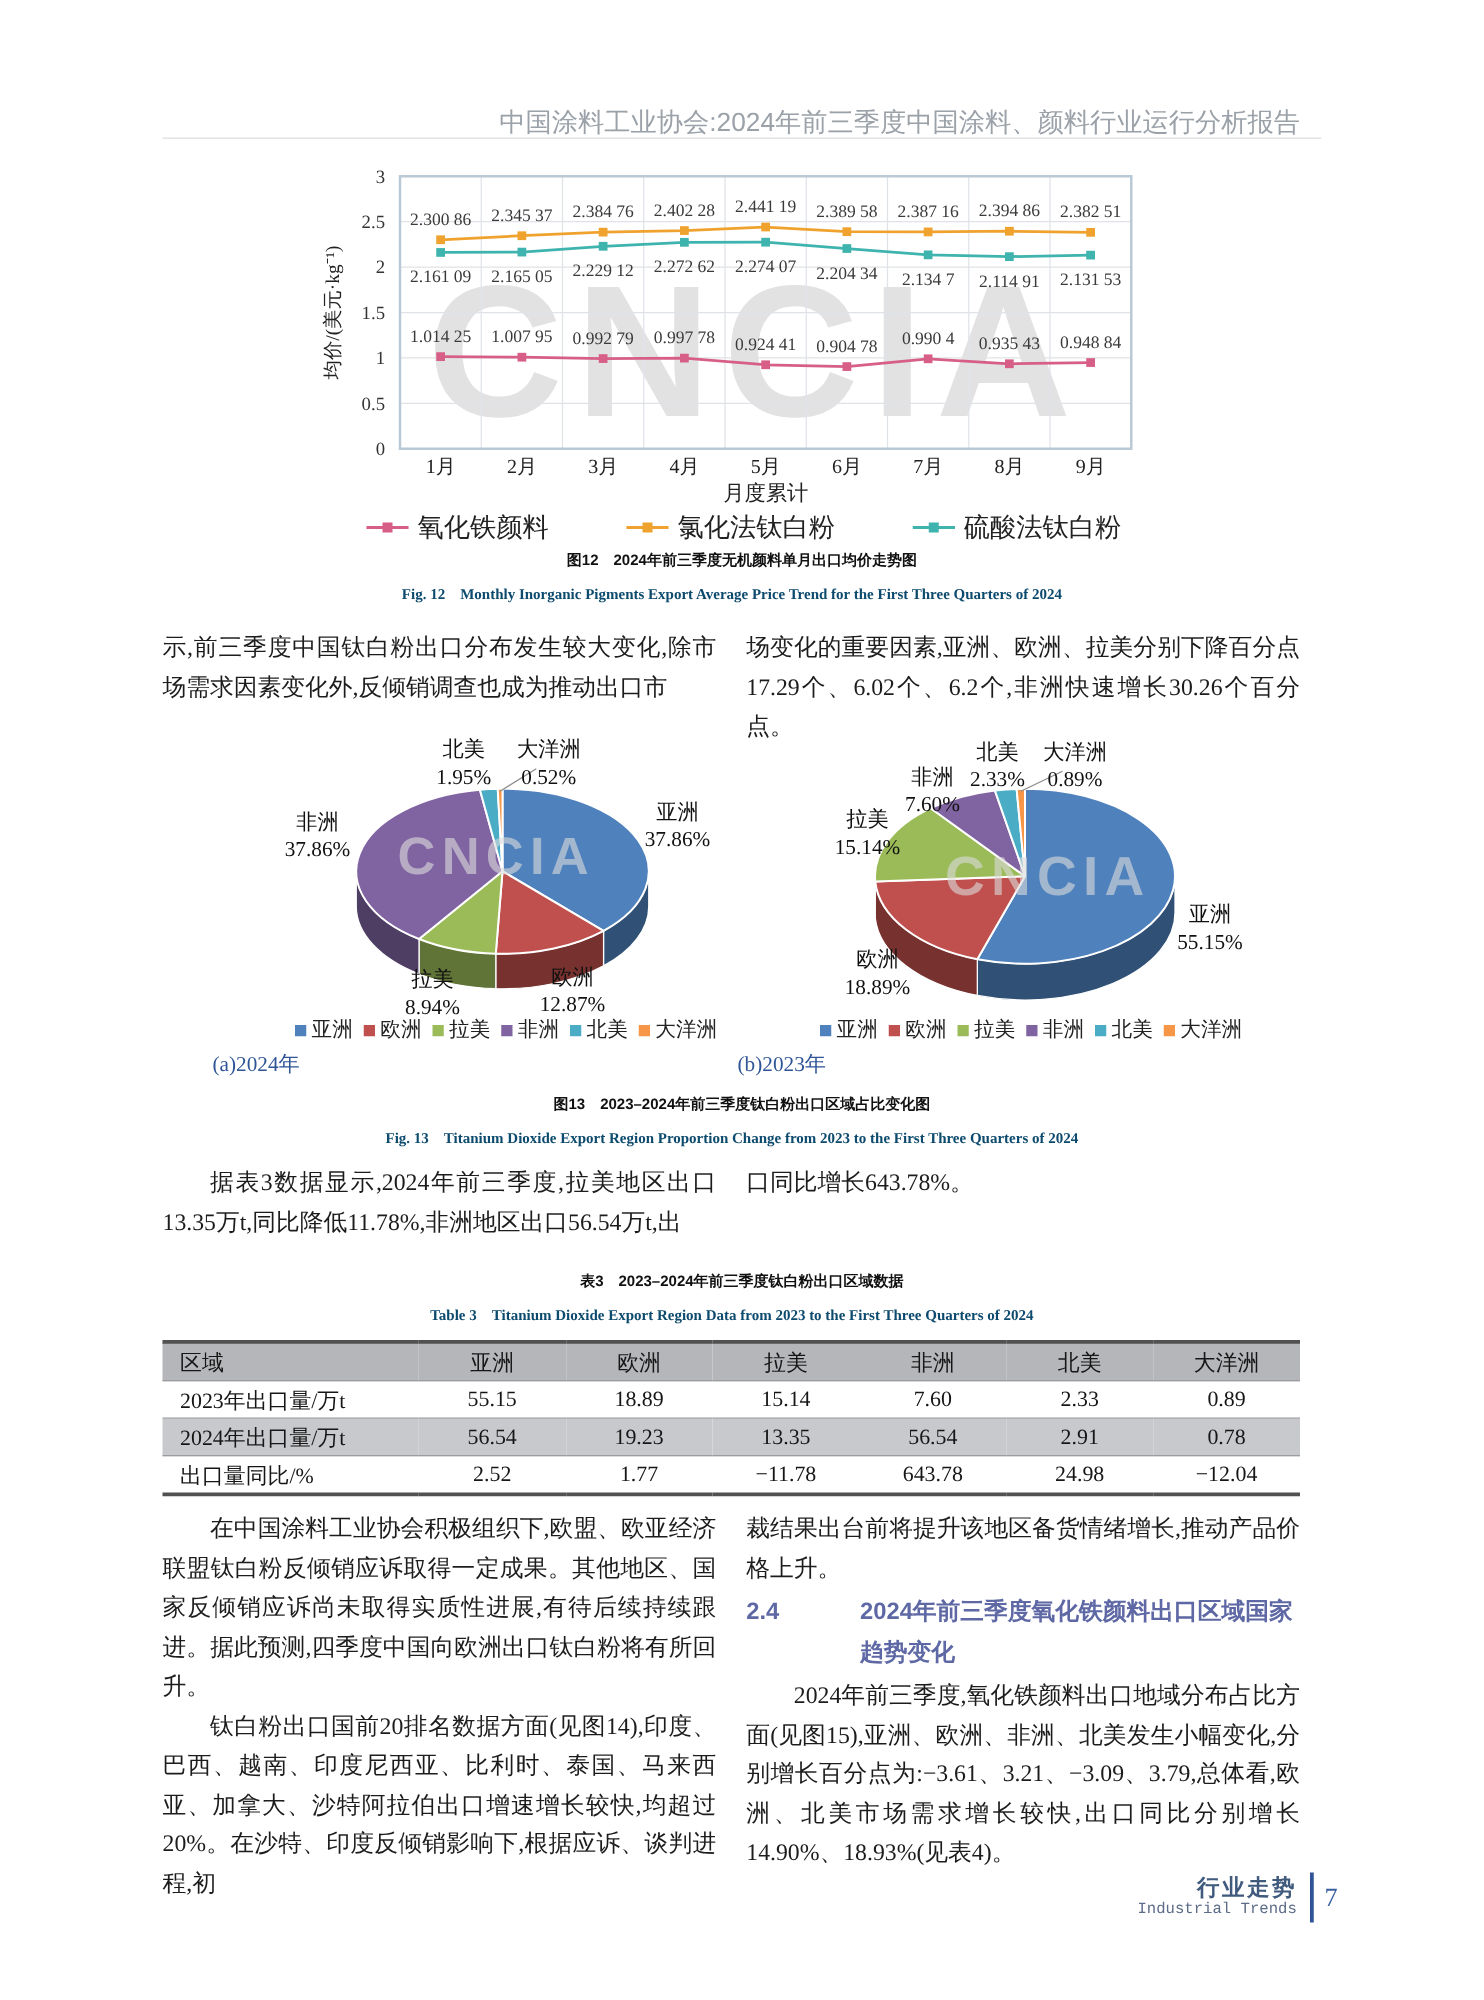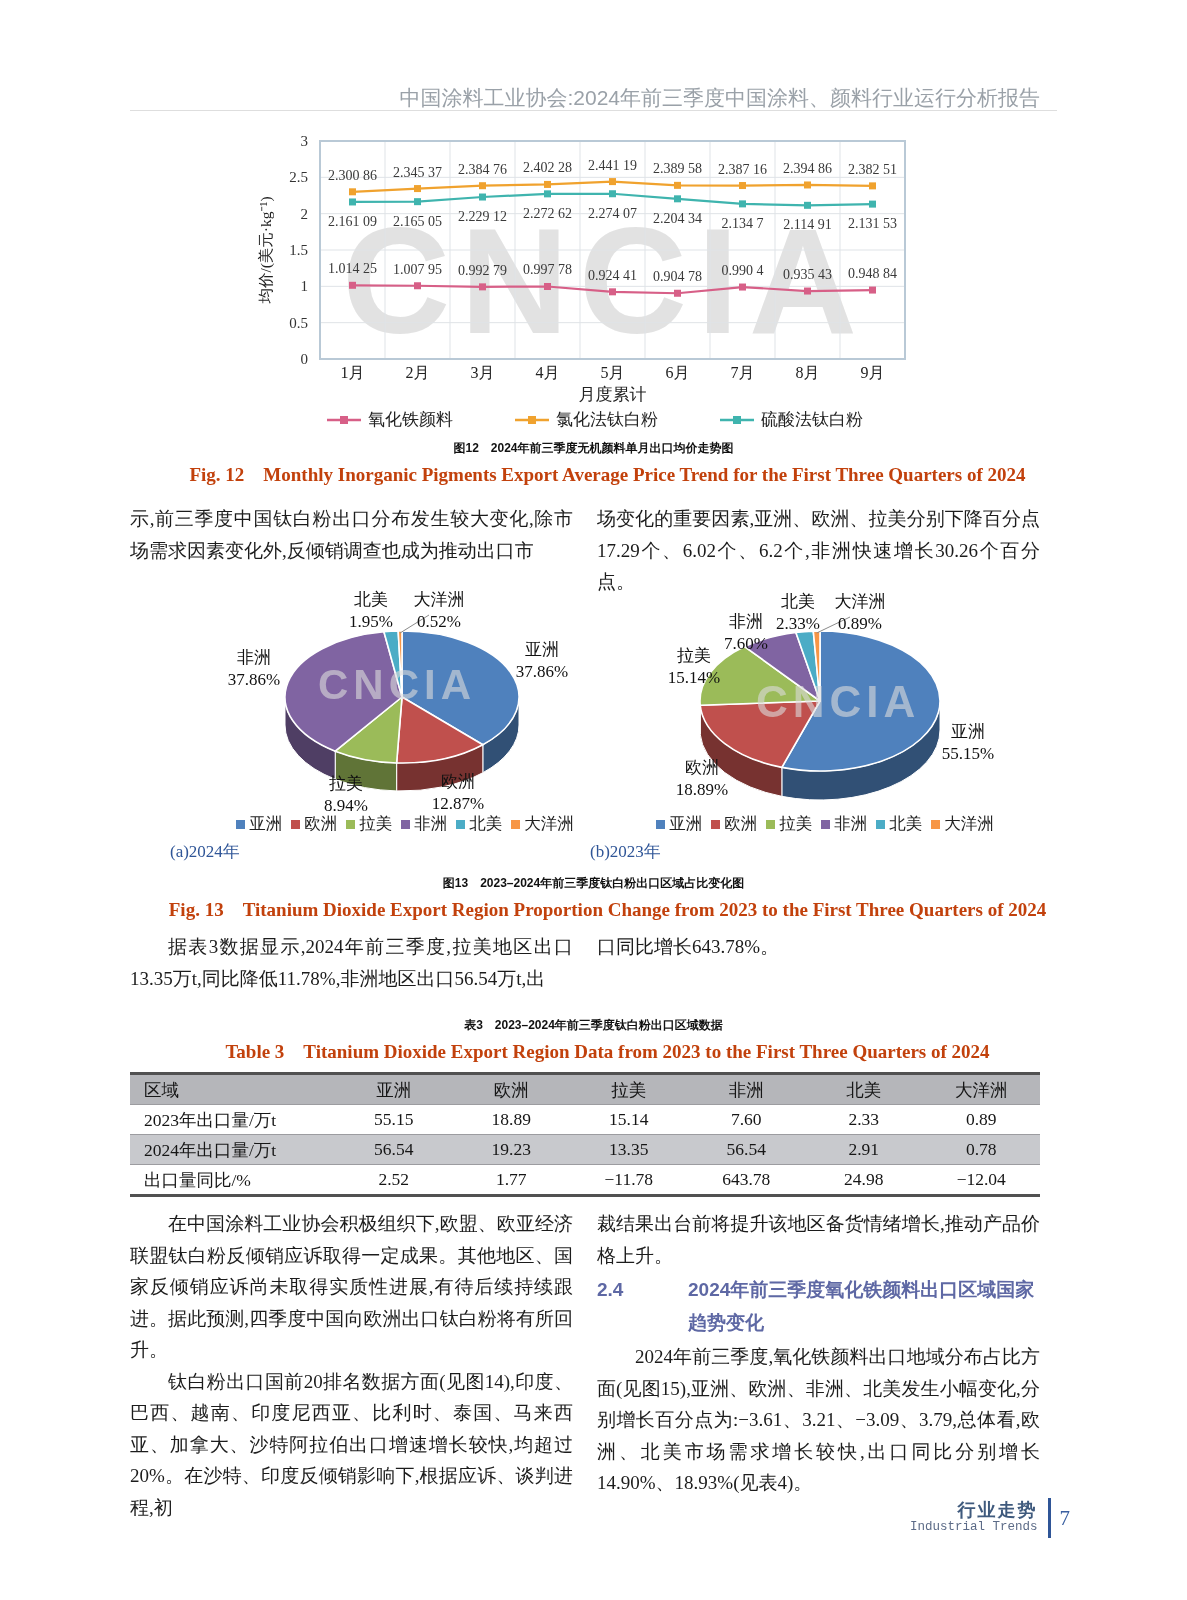--- a/index.html
+++ b/index.html
@@ -22,26 +22,26 @@
 
   
   #fig12-svg{position:absolute;left:255px;top:128px;z-index:2;}
   .tick{font:15px "Liberation Serif",serif;fill:#333;}
   .xlab{font:16px "Liberation Serif",serif;fill:#222;}
   .xtitle{font:17px "Liberation Serif",serif;fill:#222;}
   .ytitle{font:15.5px "Liberation Serif",serif;fill:#222;}
   .dlab{font:14px "Liberation Serif",serif;fill:#3a3a3a;}
   .plab{font:17px "Liberation Serif",serif;fill:#111;}
   #fig12-legend{position:absolute;left:255px;top:408px;width:680px;display:flex;justify-content:center;gap:62px;z-index:2;}
-  .lg-item{display:flex;align-items:center;gap:7px;font-size:17px;color:#222;justify-content:flex-end;}
+  .lg-item{display:flex;align-items:center;gap:7px;font-size:21px;color:#222;justify-content:flex-end;}
 
   .cap-cn{position:absolute;left:130px;width:927px;text-align:center;
           font-family:"Liberation Sans","DejaVu Sans",sans-serif;font-weight:bold;font-size:12px;color:#111;line-height:24px;}
-  .cap-en{position:absolute;left:144px;width:927px;text-align:center;
-          font-family:"Liberation Serif","DejaVu Serif",serif;font-weight:bold;font-size:19px;color:#c2410c;line-height:24px;}
+  .cap-en{position:absolute;left:122px;width:927px;text-align:center;
+          font-family:"Liberation Serif","DejaVu Serif",serif;font-weight:bold;font-size:12px;color:#0c4a6e;line-height:24px;}
   #fig12-cap-cn{top:436px;}
   #fig12-cap-en{top:463px;}
 
   .body-p{font-size:19px;line-height:31.5px;text-align:justify;margin:0;}
   .ind{text-indent:2em;}
   .colL{position:absolute;left:130px;width:443px;}
   .colR{position:absolute;left:597px;width:443px;}
   #row1L,#row1R{top:503px;}
 
   

